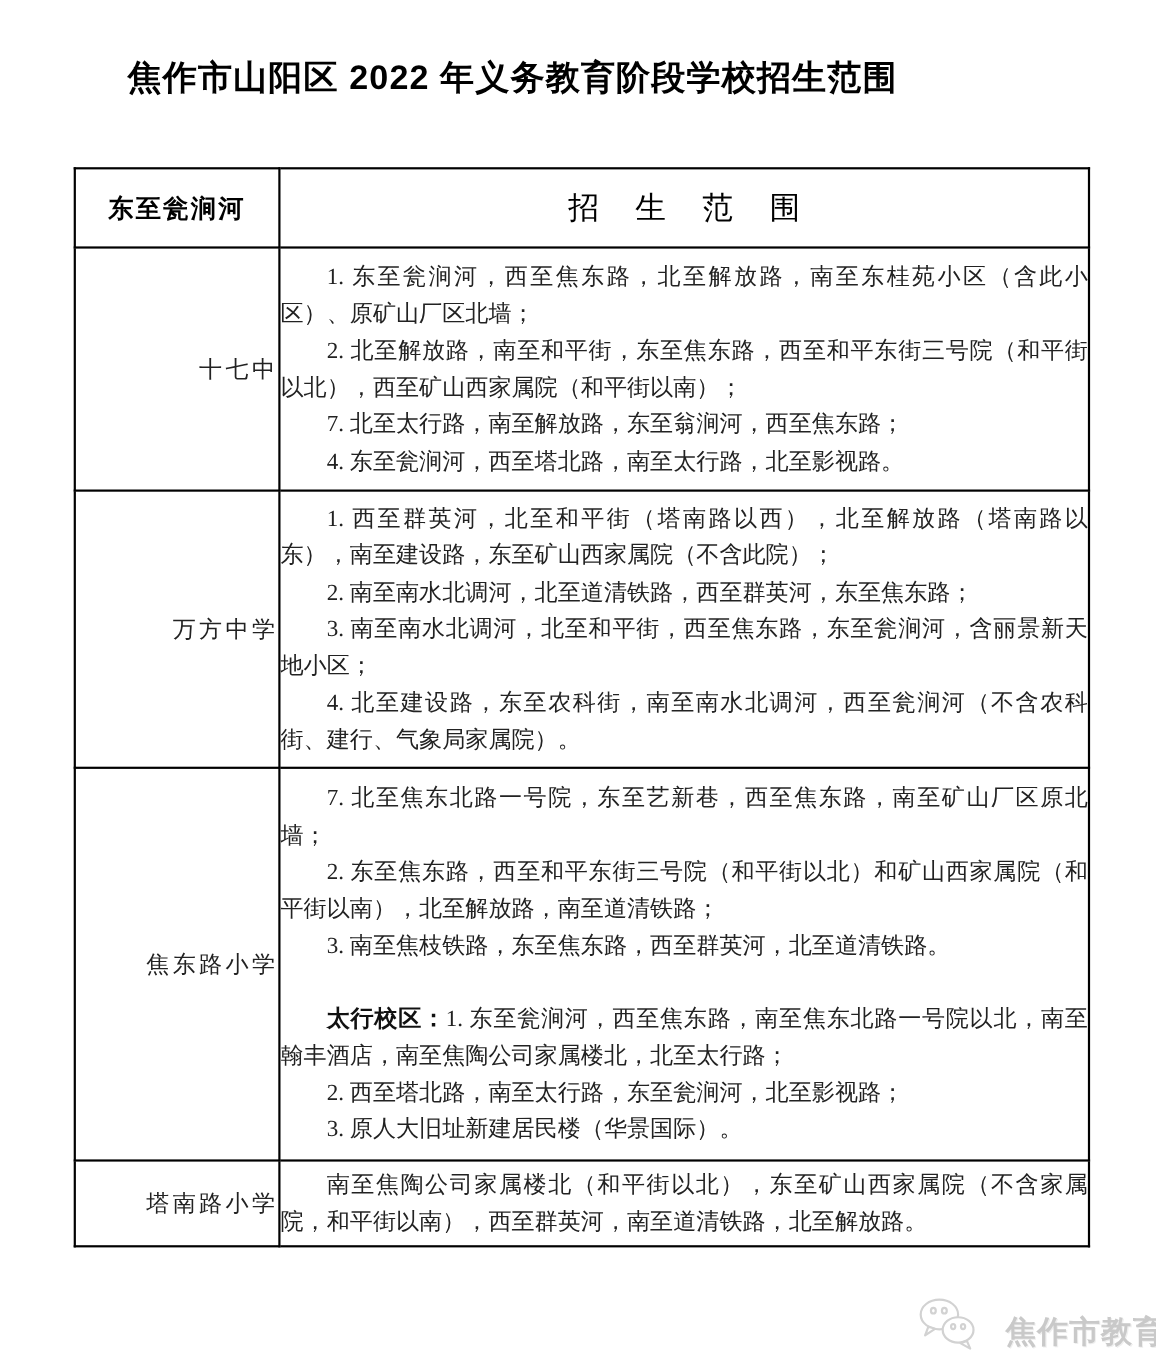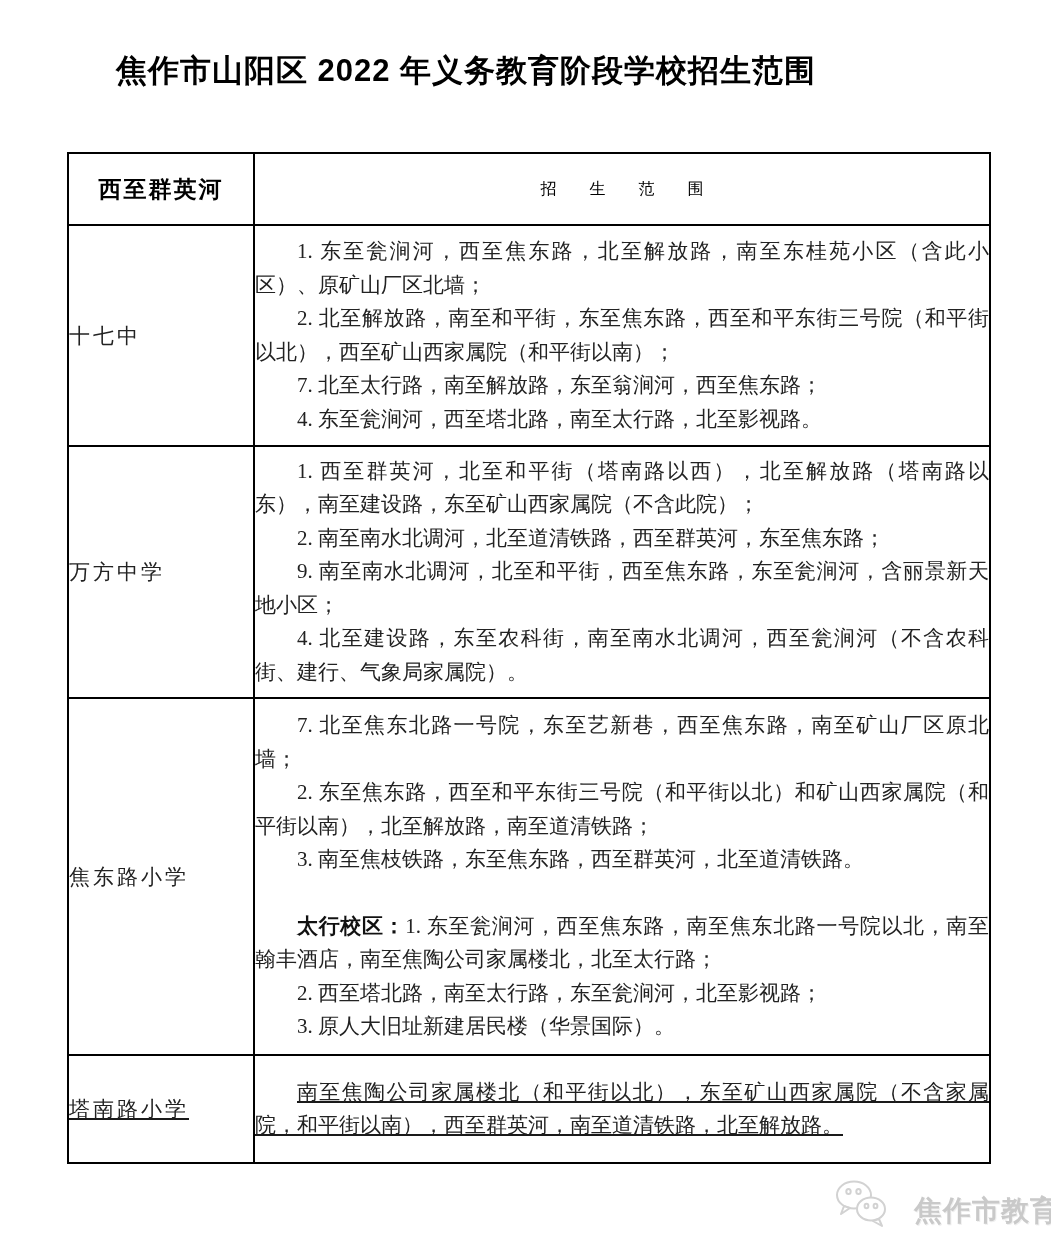--- a/index.html
+++ b/index.html
@@ -42,29 +42,29 @@
     font-family:"Liberation Sans","DejaVu Sans",sans-serif;
     font-weight:600;
     font-size:23px;
     letter-spacing:2px;
     color:#000;
     text-align:center;
   }
   th.h-range{
     font-family:"Liberation Sans","DejaVu Sans",sans-serif;
     font-weight:500;
-    font-size:16px;
+    font-size:28px;
     color:#000;
     text-align:center;
     letter-spacing:33px;
     text-indent:33px;
     white-space:nowrap;
   }
   td.school-cell{
-    text-align:left;
+    text-align:right;
     font-size:21px;
     letter-spacing:3px;
     color:#222;
   }
   td.range-cell{
     padding:6px 10px 6px 8px;
     font-size:21px;
     line-height:33.5px;
     text-align:justify;
     color:#222;
@@ -76,21 +76,21 @@
   td.range-cell p.gap-above{
     margin-top:33px;
   }
   td.range-cell b.campus-label{
     font-weight:bold;
     color:#111;
   }
   tr.row-1{height:221px;}
   tr.row-2{height:252px;}
   tr.row-3{height:357px;}
-  tr.row-4{height:108px;text-decoration:underline;}
+  tr.row-4{height:78px;}
   .footer-mark{
     position:absolute;
     left:832px;top:1170px;
     height:60px;
     display:flex;
     align-items:flex-end;
     gap:24px;
   }
   .footer-mark .wm-text{
     font-family:"Liberation Serif","DejaVu Serif",serif;
@@ -108,40 +108,40 @@
 
 <h1 class="doc-title">焦作市山阳区 2022 年义务教育阶段学校招生范围</h1>
 
 <table class="enroll-table">
   <colgroup>
     <col class="c-school">
     <col class="c-range">
   </colgroup>
   <tbody>
       <tr>
-    <th class="h-school">西至群英河</th>
+    <th class="h-school">东至瓮涧河</th>
     <th class="h-range">招生范围</th>
   </tr>
 
   <tr class="row-1">
     <td class="school-cell">十七中</td>
     <td class="range-cell">
       <p>1. 东至瓮涧河，西至焦东路，北至解放路，南至东桂苑小区（含此小区）、原矿山厂区北墙；</p>
       <p>2. 北至解放路，南至和平街，东至焦东路，西至和平东街三号院（和平街以北），西至矿山西家属院（和平街以南）；</p>
       <p>7. 北至太行路，南至解放路，东至翁涧河，西至焦东路；</p>
       <p>4. 东至瓮涧河，西至塔北路，南至太行路，北至影视路。</p>
     </td>
   </tr>
 
   <tr class="row-2">
     <td class="school-cell">万方中学</td>
     <td class="range-cell">
       <p>1. 西至群英河，北至和平街（塔南路以西），北至解放路（塔南路以东），南至建设路，东至矿山西家属院（不含此院）；</p>
       <p>2. 南至南水北调河，北至道清铁路，西至群英河，东至焦东路；</p>
-      <p>9. 南至南水北调河，北至和平街，西至焦东路，东至瓮涧河，含丽景新天地小区；</p>
+      <p>3. 南至南水北调河，北至和平街，西至焦东路，东至瓮涧河，含丽景新天地小区；</p>
       <p>4. 北至建设路，东至农科街，南至南水北调河，西至瓮涧河（不含农科街、建行、气象局家属院）。</p>
     </td>
   </tr>
 
   <tr class="row-3">
     <td class="school-cell">焦东路小学</td>
     <td class="range-cell">
       <p>7. 北至焦东北路一号院，东至艺新巷，西至焦东路，南至矿山厂区原北墙；</p>
       <p>2. 东至焦东路，西至和平东街三号院（和平街以北）和矿山西家属院（和平街以南），北至解放路，南至道清铁路；</p>
       <p>3. 南至焦枝铁路，东至焦东路，西至群英河，北至道清铁路。</p>

